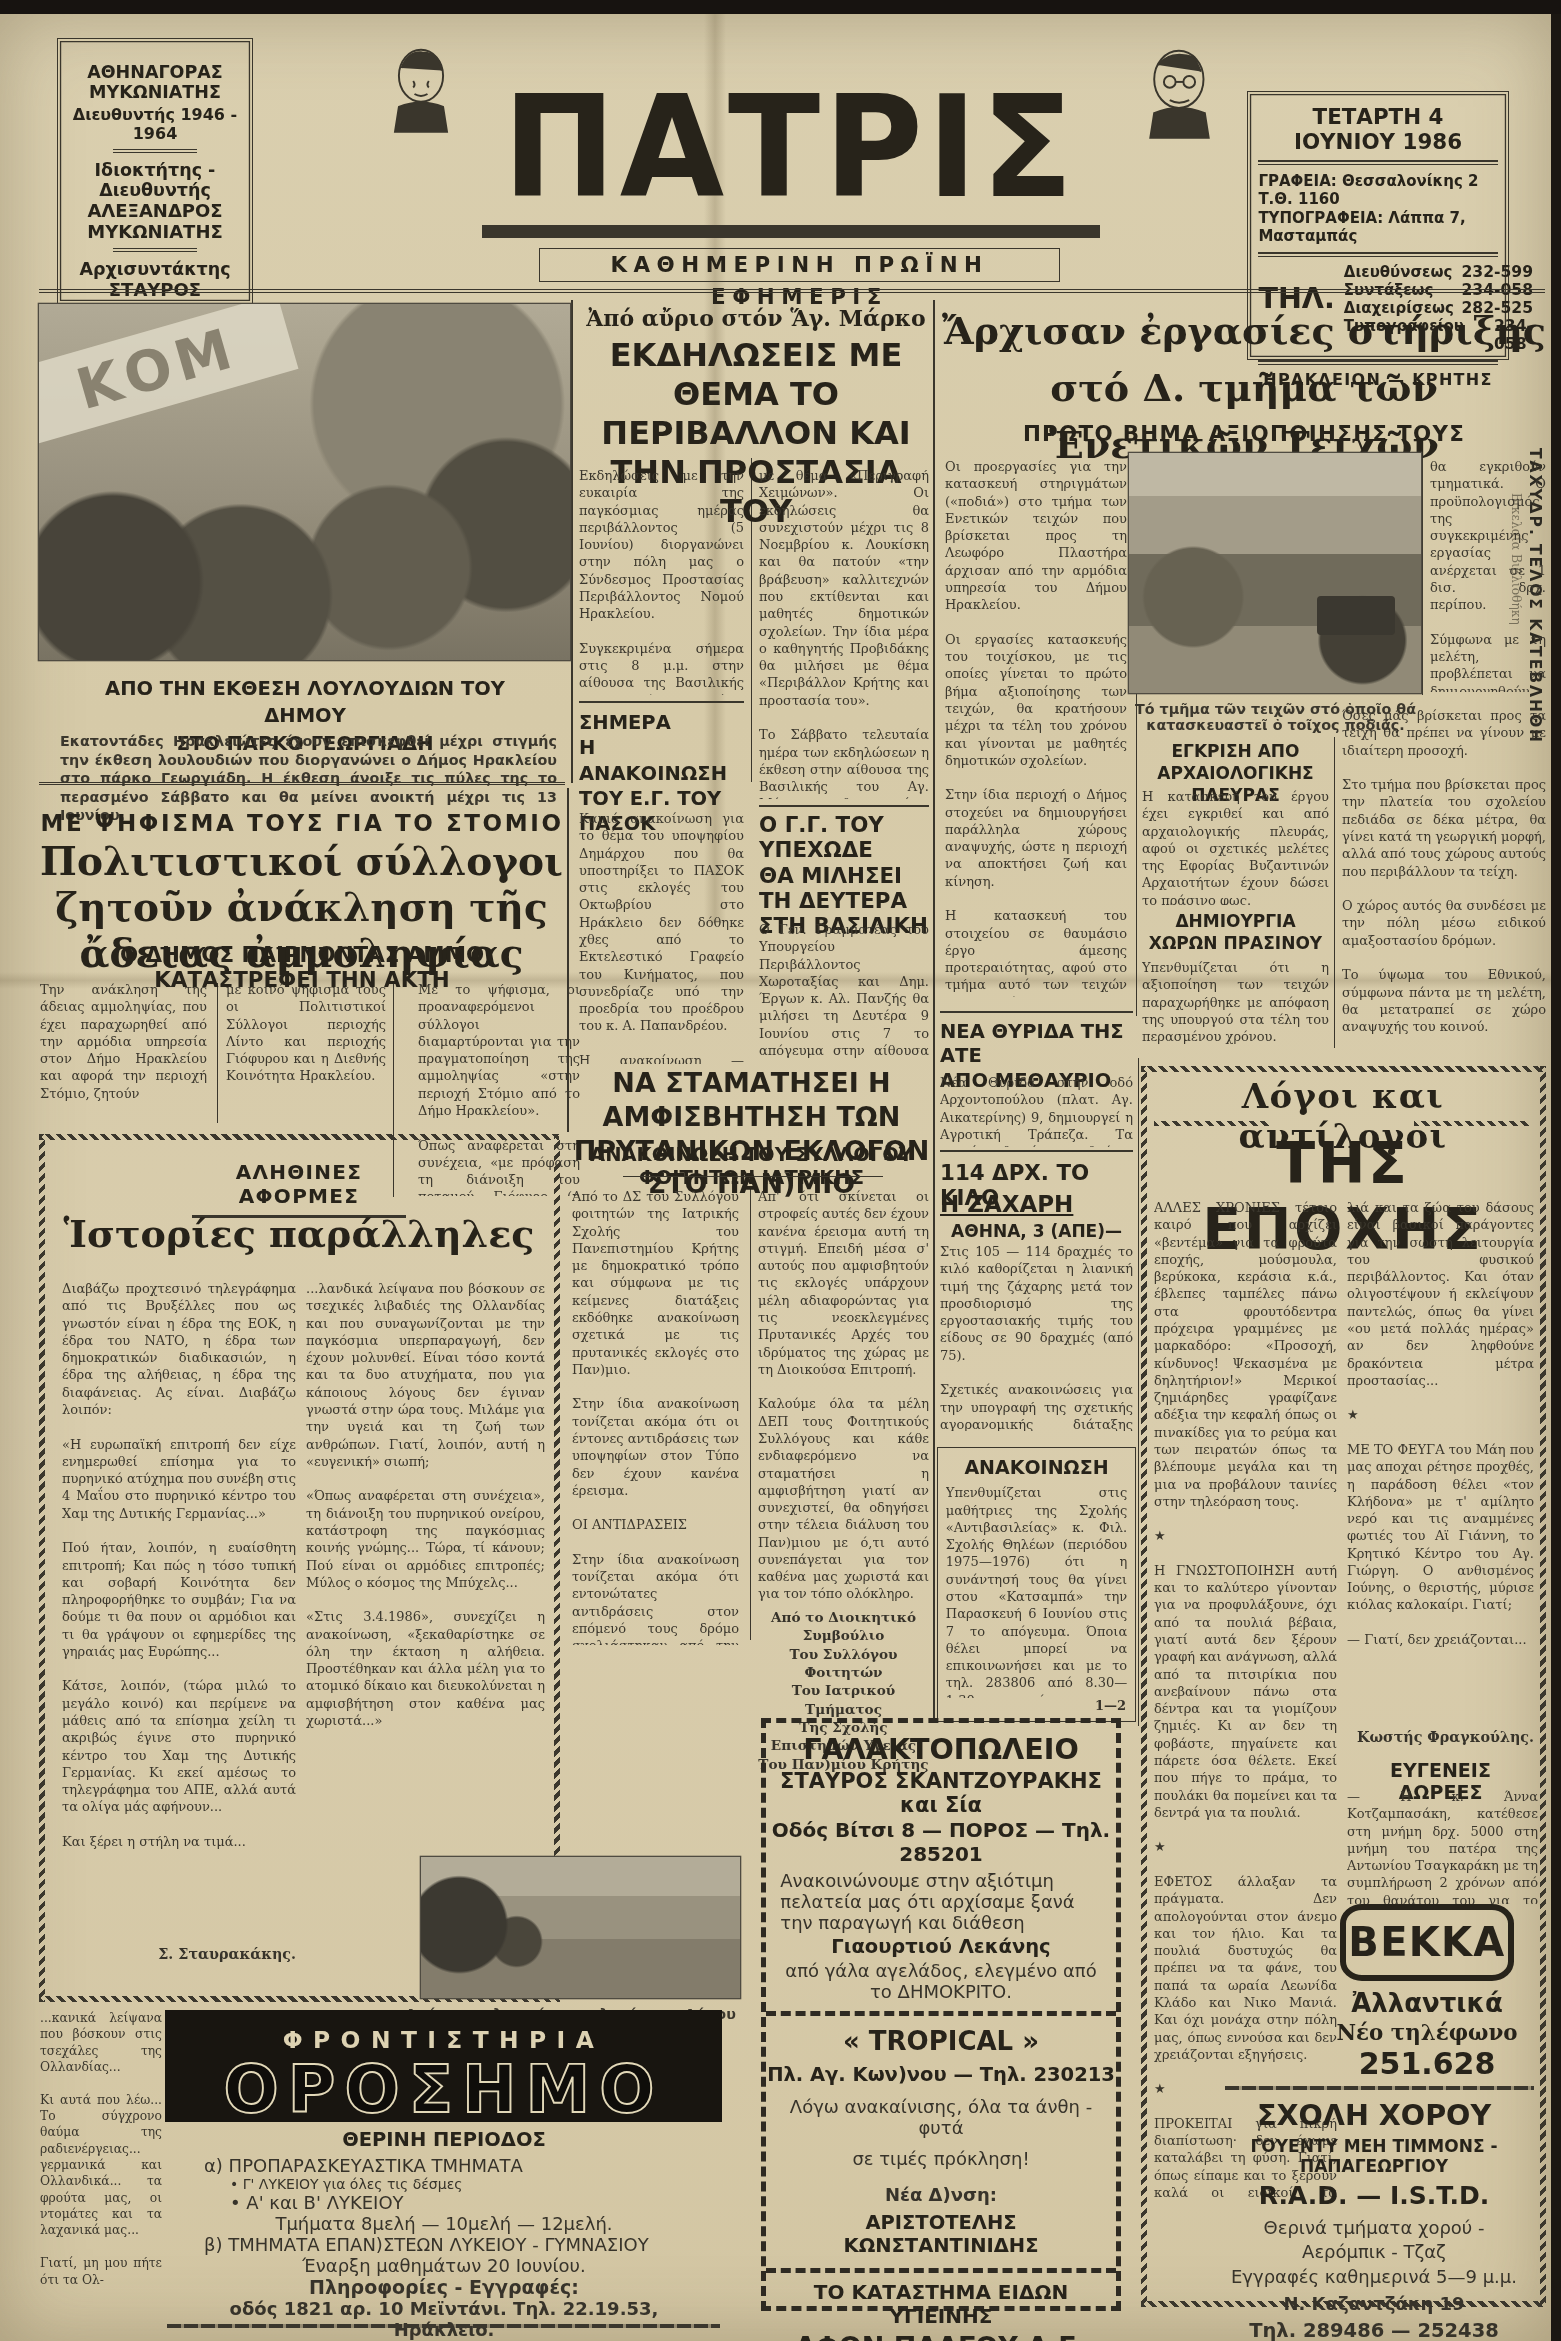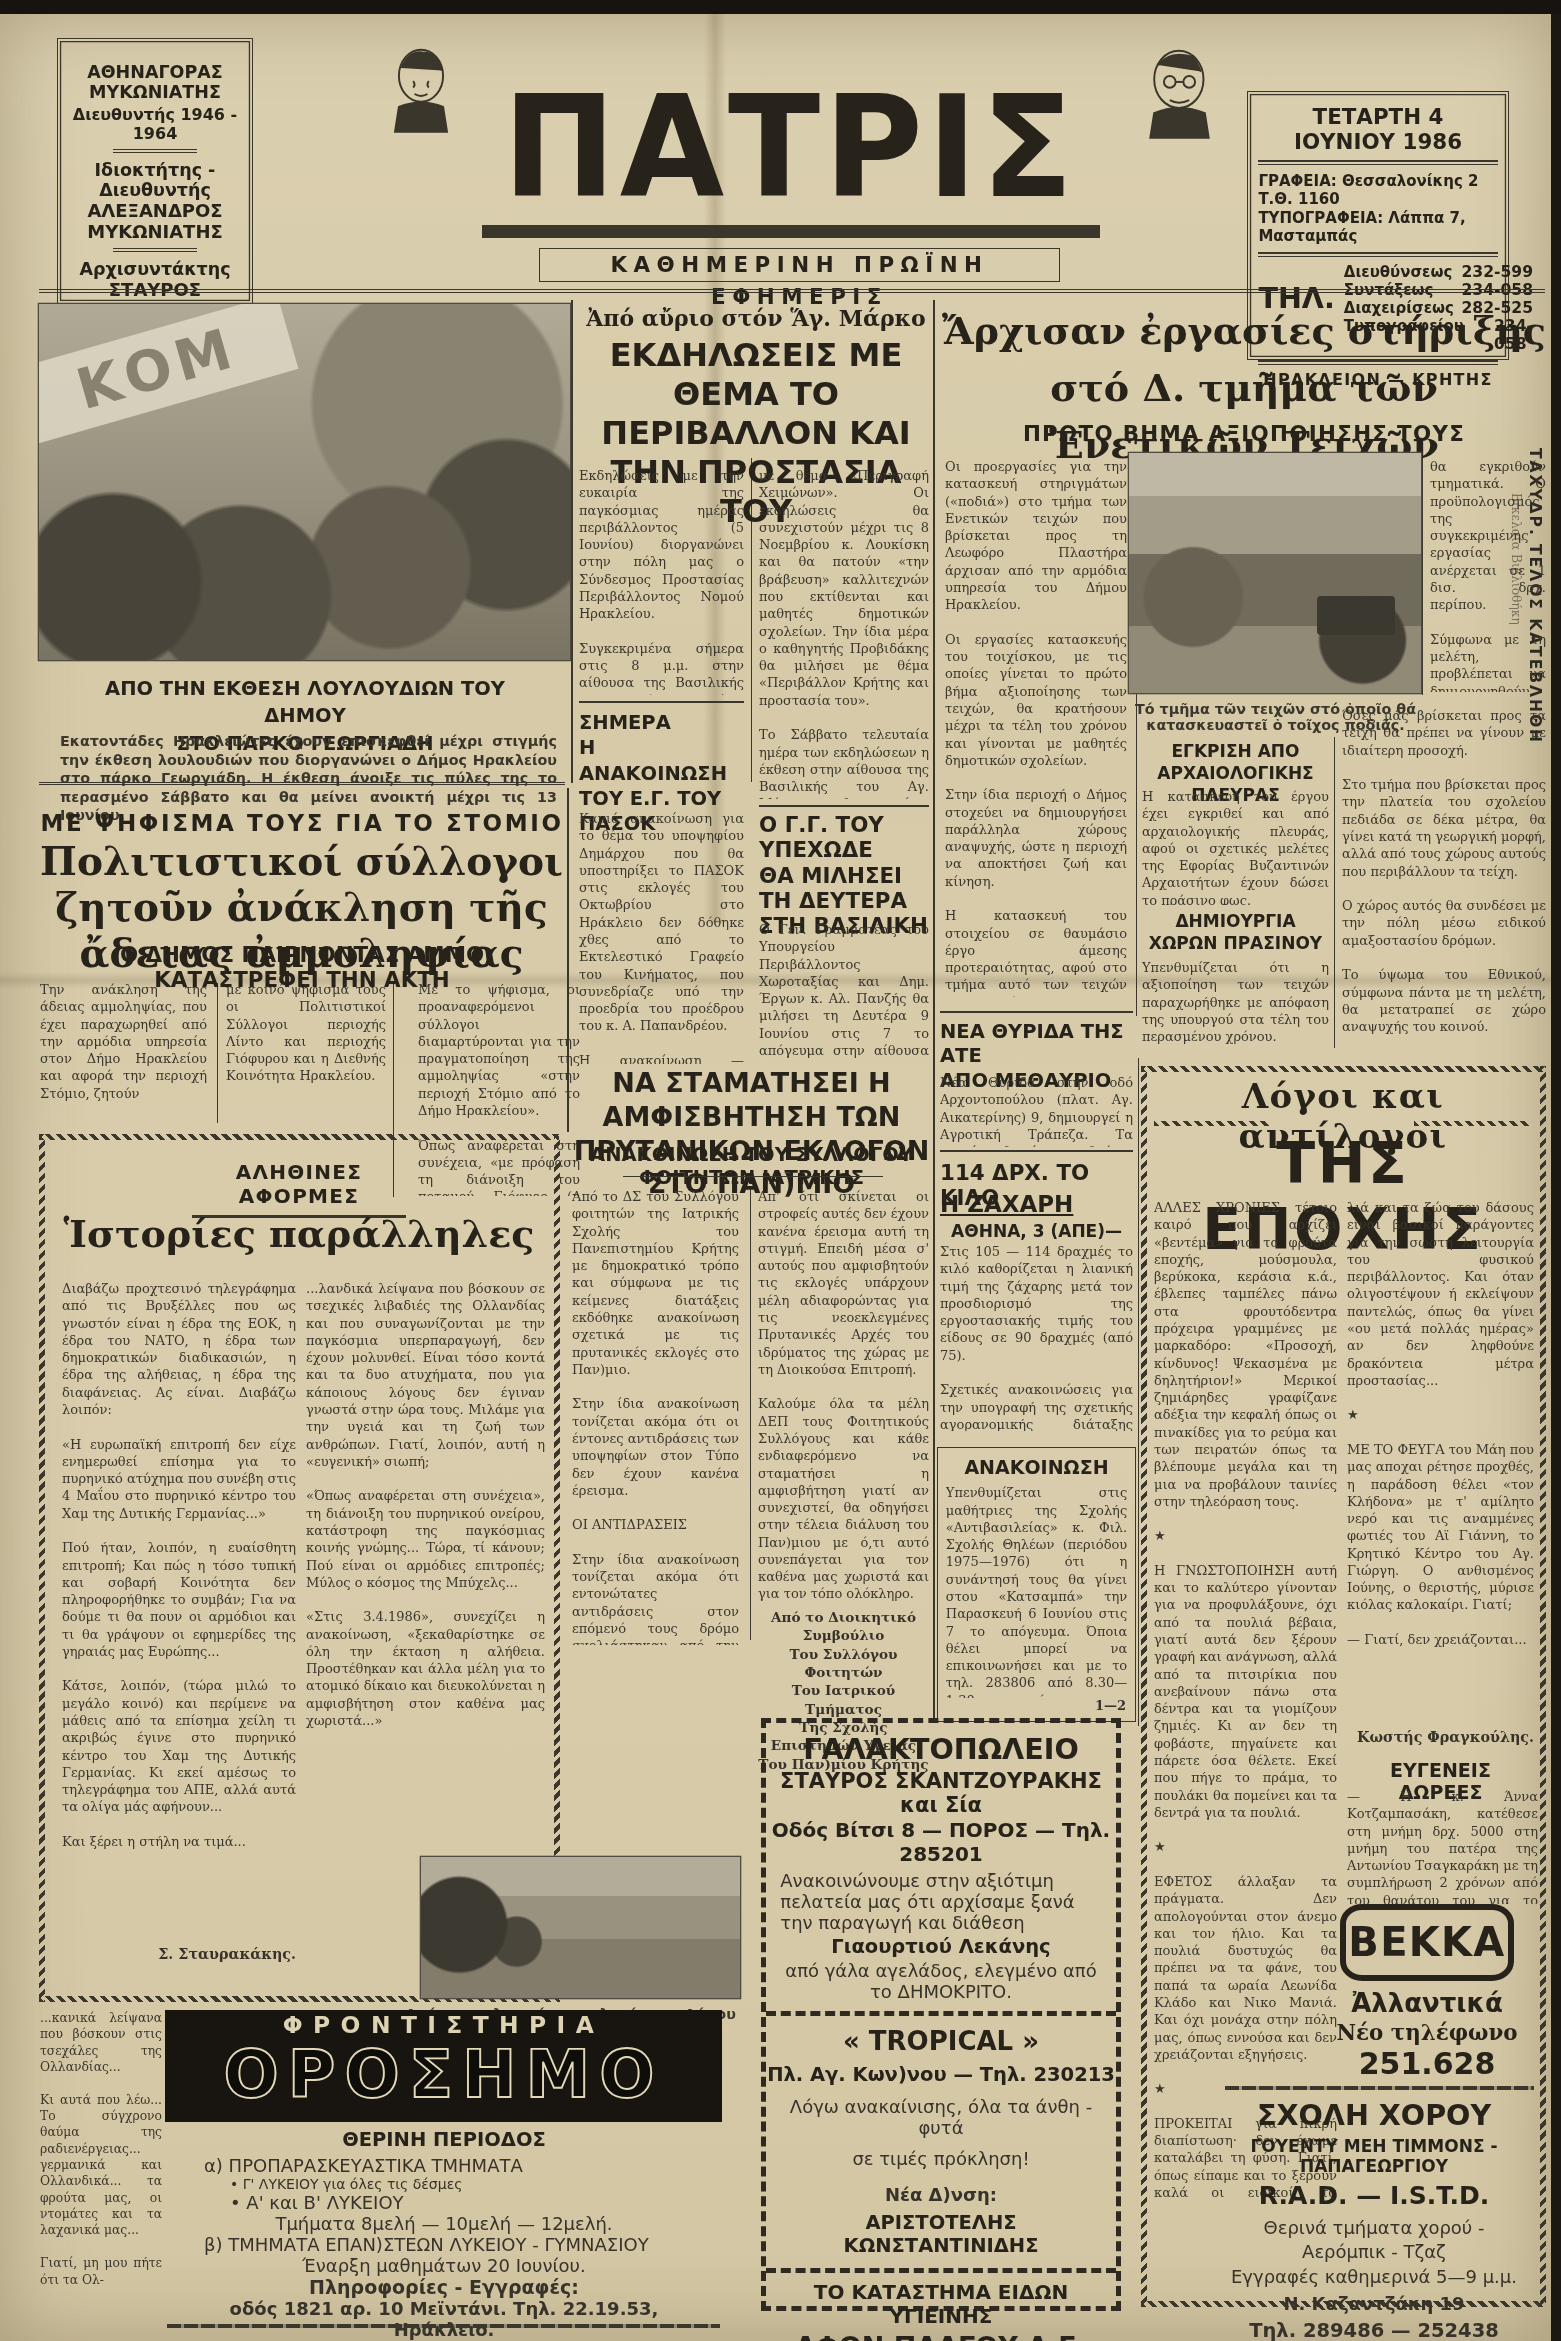--- a/index.html
+++ b/index.html
@@ -190,21 +190,21 @@
         linear-gradient(180deg,#b7ac8b 0 28%,#9d9273 28% 58%,#877c5f 58%);"></div>
   <div class="abs sans b c" style="left:389px;top:2006px;width:363px;font-size:14.3px;color:#3b372d;">Από την τελευταία αμμοληψία του Δήμου στην περιοχή.</div>
   <div class="abs bt" style="left:40px;top:2010px;width:122px;height:317px;font-size:12.3px;">...κανικά λείψανα που βόσκουν στις τσεχάλες της Ολλανδίας...
 
 Κι αυτά που λέω... Το σύγχρονο θαύμα της ραδιενέργειας... γερμανικά και Ολλανδικά... τα φρούτα μας, οι ντομάτες και τα λαχανικά μας...
 
 Γιατί, μη μου πήτε ότι τα Ολ-</div>
 
   <div class="abs" style="left:165px;top:2010px;width:557px;height:305px;">
     <div class="abs" style="left:0;top:0;width:557px;height:112px;background:#181510;">
-      <div class="sans b c" style="font-size:23.4px;letter-spacing:10.4px;color:#ddd2b2;padding-top:1px;">ΦΡΟΝΤΙΣΤΗΡΙΑ</div>
+      <div class="sans b c" style="font-size:23.4px;letter-spacing:10.4px;color:#ddd2b2;padding-top:16px;">ΦΡΟΝΤΙΣΤΗΡΙΑ</div>
       <div class="sans b c outline-txt" style="font-size:65px;letter-spacing:9px;line-height:1.1;">ΟΡΟΣΗΜΟ</div>
     </div>
     <div class="abs sans" style="left:39px;top:118px;width:480px;">
       <div class="b c hl" style="font-size:19.5px;">ΘΕΡΙΝΗ  ΠΕΡΙΟΔΟΣ</div>
       <div style="font-size:18px;margin-top:3.9px;">α)  ΠΡΟΠΑΡΑΣΚΕΥΑΣΤΙΚΑ ΤΜΗΜΑΤΑ</div>
       <div style="font-size:14px;margin-left:26px;">• Γ' ΛΥΚΕΙΟΥ για όλες τις δέσμες</div>
       <div style="font-size:18px;margin-left:26px;">• Α' και Β' ΛΥΚΕΙΟΥ</div>
       <div class="c" style="font-size:18px;">Τμήματα 8μελή — 10μελή — 12μελή.</div>
       <div style="font-size:18px;">β) ΤΜΗΜΑΤΑ ΕΠΑΝ)ΣΤΕΩΝ ΛΥΚΕΙΟΥ - ΓΥΜΝΑΣΙΟΥ</div>
       <div class="c" style="font-size:18px;">Έναρξη μαθημάτων 20 Ιουνίου.</div>

